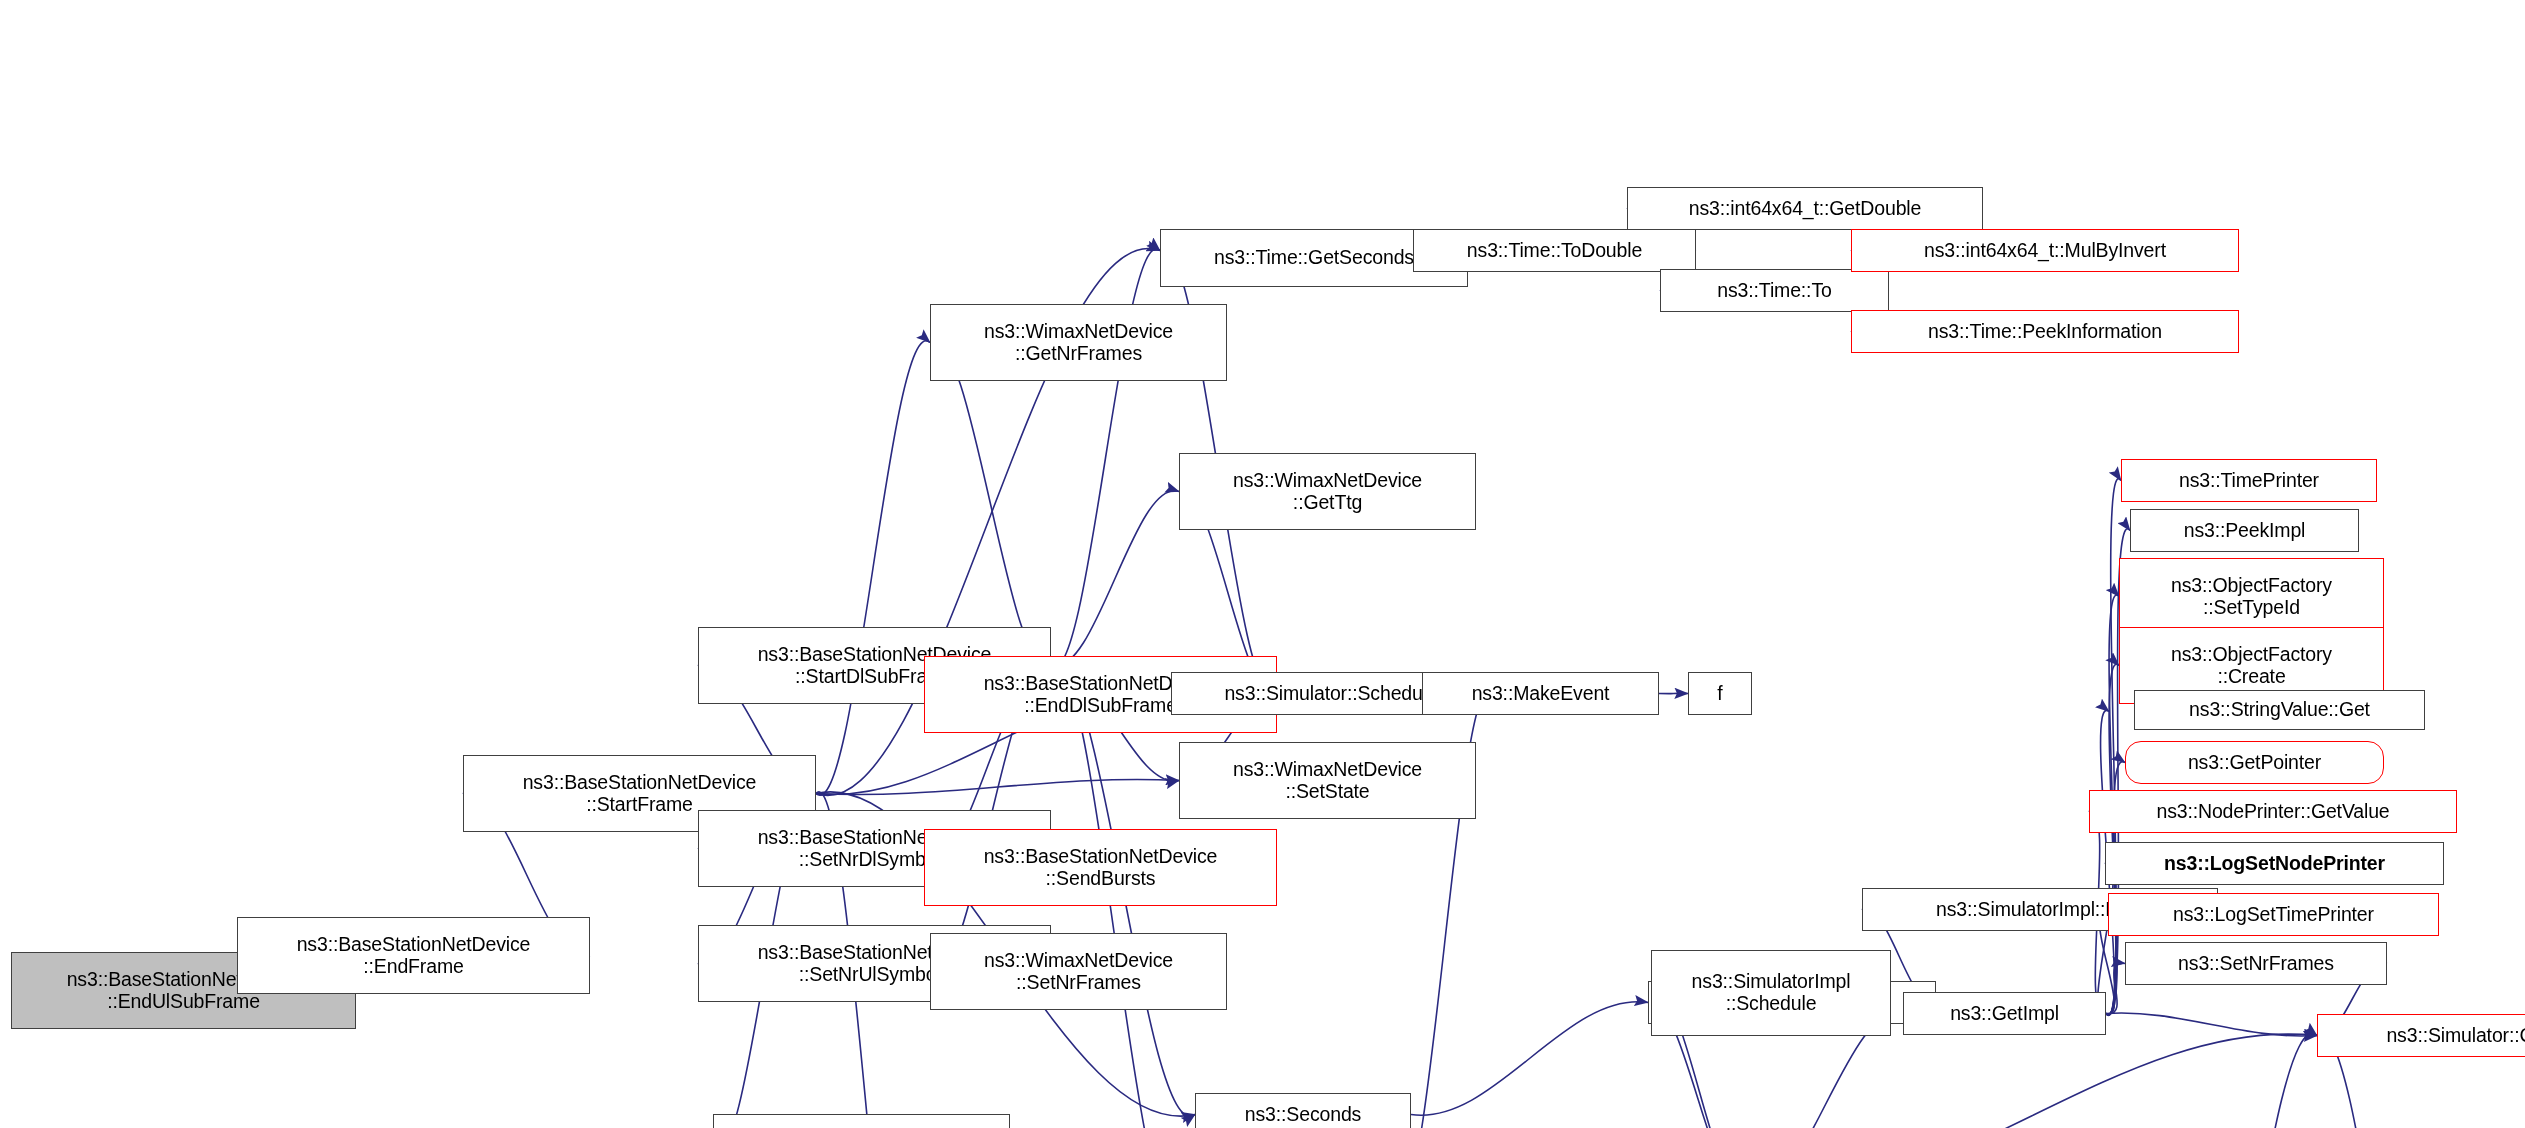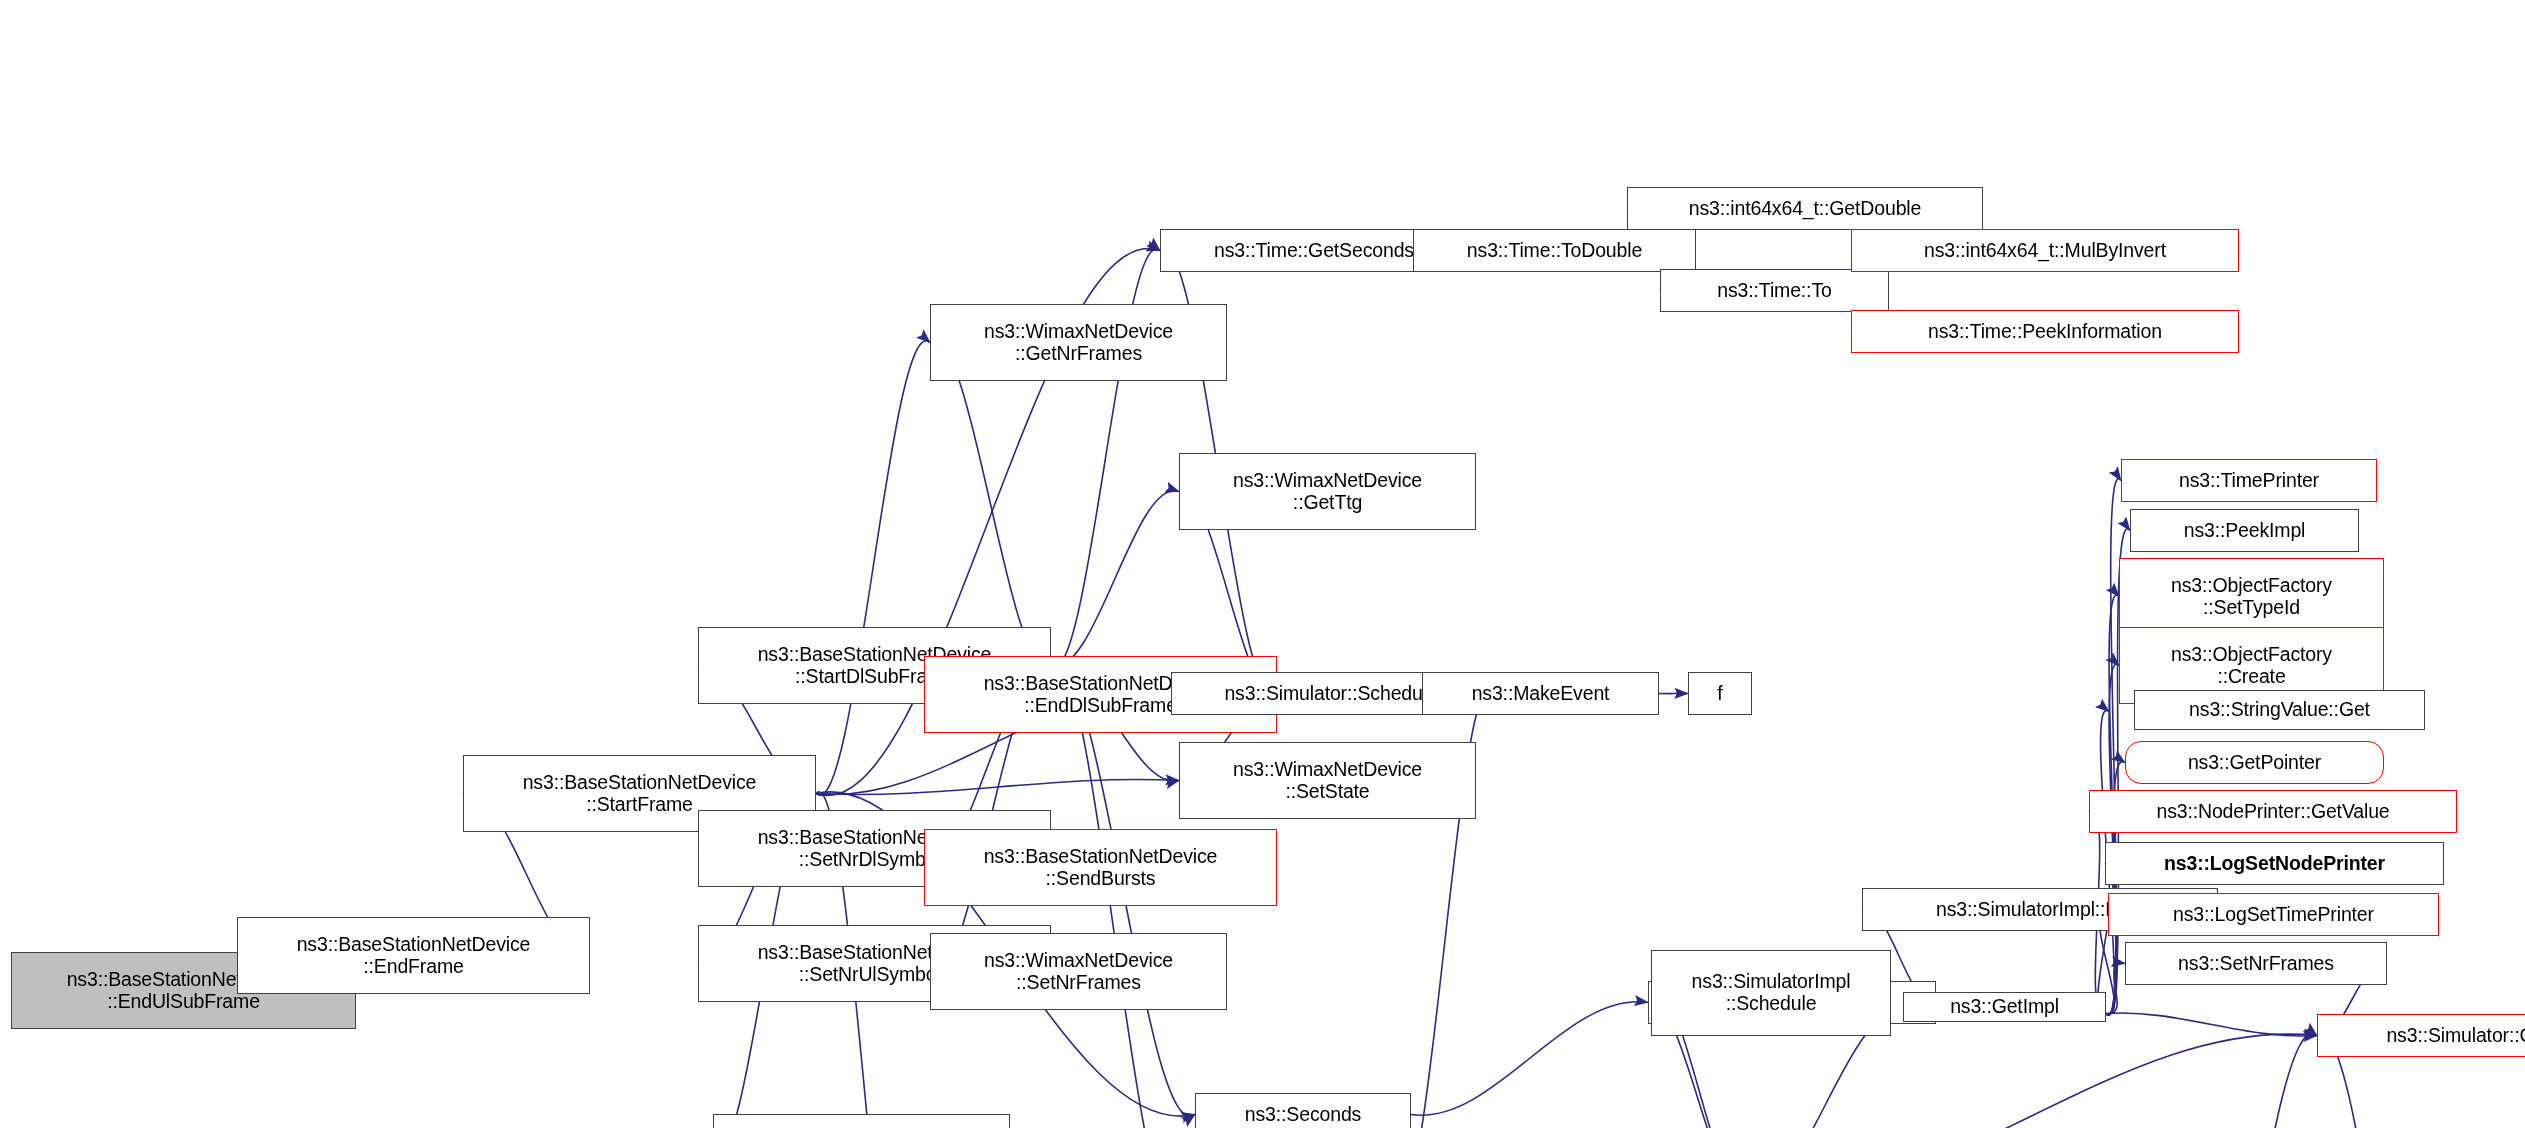--- a/index.html
+++ b/index.html
@@ -149,34 +149,34 @@
 ::SetNrFrames</div>
       <div class="node red" style="left: 924px; top: 656px; width: 353px; height: 77px;">ns3::BaseStationNetDevice
 ::EndDlSubFrame</div>
       <div class="node red" style="left: 924px; top: 829px; width: 353px; height: 77px;">ns3::BaseStationNetDevice
 ::SendBursts</div>
       <div class="node" style="left: 1179px; top: 453px; width: 297px; height: 77px;">ns3::WimaxNetDevice
 ::GetTtg</div>
       <div class="node" style="left: 1179px; top: 742px; width: 297px; height: 77px;">ns3::WimaxNetDevice
 ::SetState</div>
       <div class="node" style="left: 1195px; top: 1093px; width: 216px; height: 43px;">ns3::Seconds</div>
-      <div class="node" style="left: 1160px; top: 229px; width: 308px; height: 43px;">ns3::Time::GetSeconds</div>
+      <div class="node" style="left: 1160px; top: 229px; width: 308px; height: 58px;">ns3::Time::GetSeconds</div>
       <div class="node" style="left: 1171px; top: 672px; width: 320px; height: 43px;">ns3::Simulator::Schedule</div>
       <div class="node" style="left: 1413px; top: 229px; width: 283px; height: 43px;">ns3::Time::ToDouble</div>
       <div class="node" style="left: 1422px; top: 672px; width: 237px; height: 43px;">ns3::MakeEvent</div>
       <div class="node" style="left: 1688px; top: 672px; width: 64px; height: 43px;">f</div>
       <div class="node" style="left: 1627px; top: 187px; width: 356px; height: 43px;">ns3::int64x64_t::GetDouble</div>
       <div class="node" style="left: 1660px; top: 269px; width: 229px; height: 43px;">ns3::Time::To</div>
       <div class="node red" style="left: 1851px; top: 229px; width: 388px; height: 43px;">ns3::int64x64_t::MulByInvert</div>
       <div class="node red" style="left: 1851px; top: 310px; width: 388px; height: 43px;">ns3::Time::PeekInformation</div>
       <div class="node" style="left: 1648px; top: 981px; width: 288px; height: 43px;">ns3::Simulator::Now</div>
       <div class="node" style="left: 1651px; top: 950px; width: 240px; height: 86px;">ns3::SimulatorImpl
 ::Schedule</div>
       <div class="node" style="left: 1862px; top: 888px; width: 356px; height: 43px;">ns3::SimulatorImpl::Now</div>
-      <div class="node" style="left: 1903px; top: 992px; width: 203px; height: 30px;">ns3::GetImpl</div>
+      <div class="node" style="left: 1903px; top: 992px; width: 203px; height: 43px;">ns3::GetImpl</div>
       <div class="node red" style="left: 2121px; top: 459px; width: 256px; height: 43px;">ns3::TimePrinter</div>
       <div class="node" style="left: 2130px; top: 509px; width: 229px; height: 43px;">ns3::PeekImpl</div>
       <div class="node red" style="left: 2119px; top: 558px; width: 265px; height: 77px;">ns3::ObjectFactory
 ::SetTypeId</div>
       <div class="node red" style="left: 2119px; top: 627px; width: 265px; height: 77px;">ns3::ObjectFactory
 ::Create</div>
       <div class="node" style="left: 2109px; top: 690px; width: 291px; height: 40px; margin-left: 25px;">ns3::StringValue::Get</div>
       <div class="node red" style="left: 2125px; top: 741px; width: 259px; height: 43px; border-radius: 16px;">ns3::GetPointer</div>
       <div class="node red" style="left: 2089px; top: 790px; width: 368px; height: 43px;">ns3::NodePrinter::GetValue</div>
       <div class="node" style="left: 2105px; top: 842px; width: 339px; height: 43px; font-weight: bold;">ns3::LogSetNodePrinter</div>

